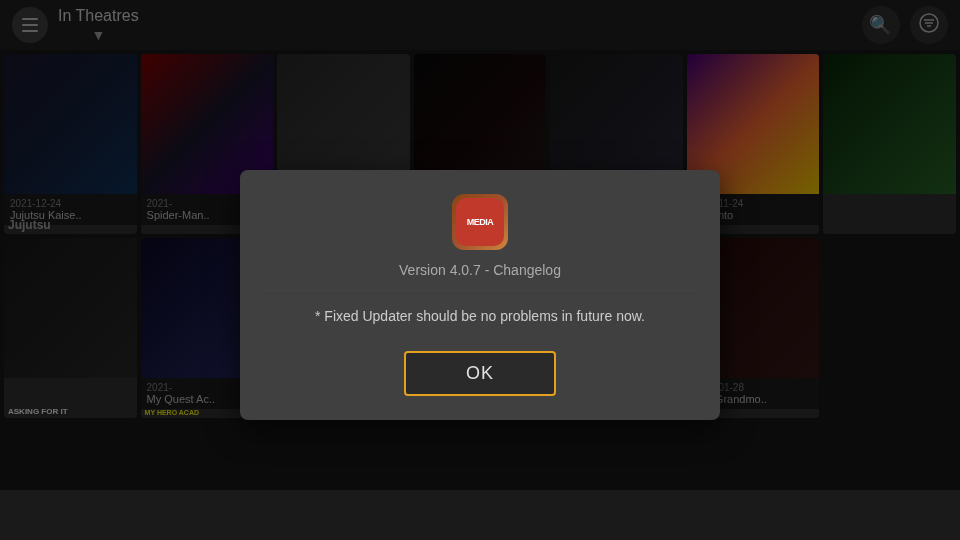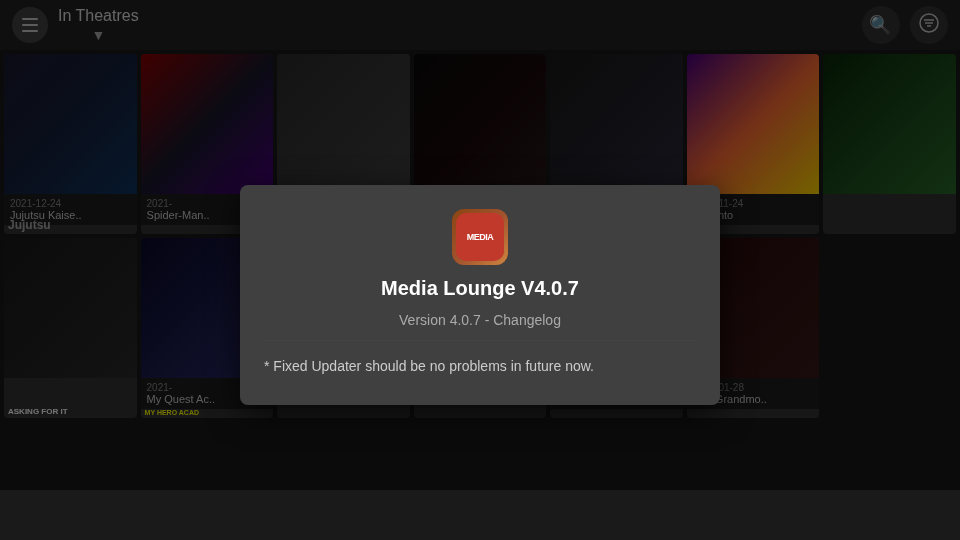--- a/index.html
+++ b/index.html
@@ -224,21 +224,21 @@
 
     .modal-divider {
       width: 100%;
       height: 1px;
       background: #444;
     }
 
     .modal-changelog {
       width: 100%;
       display: flex;
-      flex-direction: row;
+      flex-direction: column;
       gap: 10px;
       padding: 4px 0;
     }
 
     .changelog-item {
       font-size: 14px;
       color: #ccc;
       text-align: center;
       line-height: 1.4;
     }
@@ -410,24 +410,24 @@
 
 <div class="modal-wrapper">
   <div class="modal">
 
     <div class="modal-icon">
       <div class="modal-icon-inner">
         <span style="font-size:9px;font-weight:bold;color:#fff;">MEDIA</span>
       </div>
     </div>
 
-    <div class="modal-title">Media Lounge V4.0.7</div>
     <div class="modal-subtitle">Version 4.0.7 - Changelog</div>
 
     <div class="modal-divider"></div>
 
     <div class="modal-changelog">
       <div class="changelog-item">* Fixed Updater should be no problems in future now.</div>
     </div>
 
+    <button class="modal-ok-btn">OK</button>
 
   </div>
 </div>
 
 </body></html>

